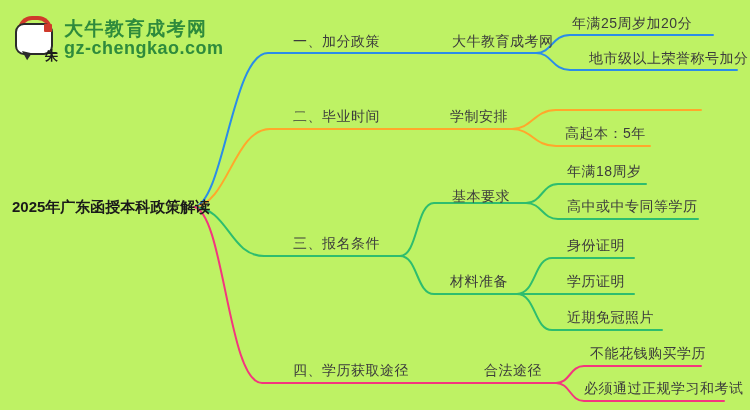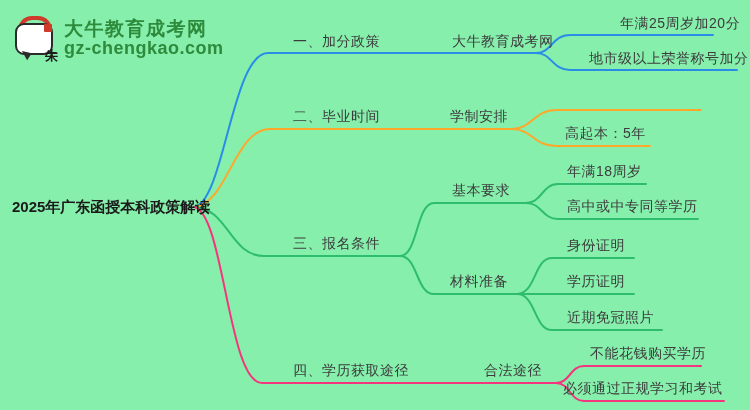--- a/index.html
+++ b/index.html
@@ -1,17 +1,17 @@
 <!DOCTYPE html>
 <html><head>
 <meta charset="utf-8">
 <style>
   html,body{margin:0;padding:0;background:#ffffff;}
   #stage{
-    position:relative;width:750px;height:410px;background:#86efac;overflow:hidden;
+    position:relative;width:750px;height:410px;background:#bef264;overflow:hidden;
     font-family:"Liberation Sans","DejaVu Sans",sans-serif;
   }
   svg.lines{position:absolute;left:0;top:0;}
   svg.lines path{fill:none;stroke-width:2;stroke-linecap:round;}
   .c-b1{stroke:#2b8ce8;} .c-b2{stroke:#ffa72b;} .c-b3{stroke:#2ebd6e;} .c-b4{stroke:#f4357e;}
   .node{
     position:absolute;white-space:nowrap;color:#3c3c3c;font-size:14px;line-height:18px;
     letter-spacing:.5px;
   }
   .root{font-size:15px;font-weight:600;color:#1a1a1a;letter-spacing:0;}
@@ -89,34 +89,34 @@
       <div class="mark-text">大牛</div>
     </div>
     <div class="logo-title">大牛教育成考网</div>
     <div class="logo-domain">gz-chengkao.com</div>
   </div>
 
   <div class="node root" style="left:12px;top:198px;">2025年广东函授本科政策解读</div>
 
   <div class="node" style="left:293px;top:32px;">一、加分政策</div>
   <div class="node" style="left:452px;top:32px;">大牛教育成考网</div>
-  <div class="node" style="left:572px;top:14px;margin-left:48px;">年满25周岁加20分</div>
+  <div class="node" style="left:572px;top:14px;">年满25周岁加20分</div>
   <div class="node" style="left:293px;top:107px;">二、毕业时间</div>
 
   <div class="node" style="left:589px;top:49px;">地市级以上荣誉称号加分</div>
   <div class="node" style="left:450px;top:107px;">学制安排</div>
   <div class="node" style="left:565px;top:124px;">高起本：5年</div>
 
   <div class="node" style="left:293px;top:234px;">三、报名条件</div>
-  <div class="node" style="left:452px;top:181px;">基本要求</div>
+  <div class="node" style="left:452px;top:187px;">基本要求</div>
   <div class="node" style="left:567px;top:162px;">年满18周岁</div>
   <div class="node" style="left:567px;top:197px;">高中或中专同等学历</div>
   <div class="node" style="left:450px;top:272px;">材料准备</div>
   <div class="node" style="left:567px;top:236px;">身份证明</div>
   <div class="node" style="left:567px;top:272px;">学历证明</div>
   <div class="node" style="left:567px;top:308px;text-align:center;">近期免冠照片</div>
 
   <div class="node" style="left:293px;top:361px;">四、学历获取途径</div>
   <div class="node" style="left:484px;top:361px;">合法途径</div>
   <div class="node" style="left:590px;top:344px;">不能花钱购买学历</div>
-  <div class="node" style="left:563px;top:379px;">必须通过正规学习和考试</div>
+  <div class="node" style="left:584px;top:379px;">必须通过正规学习和考试</div>
 
 </div>
 
 </body></html>

